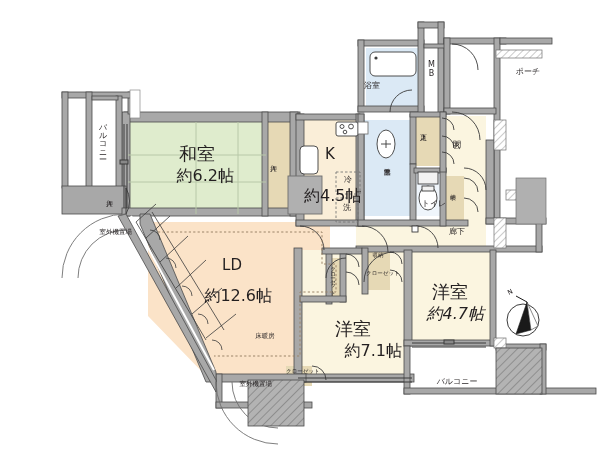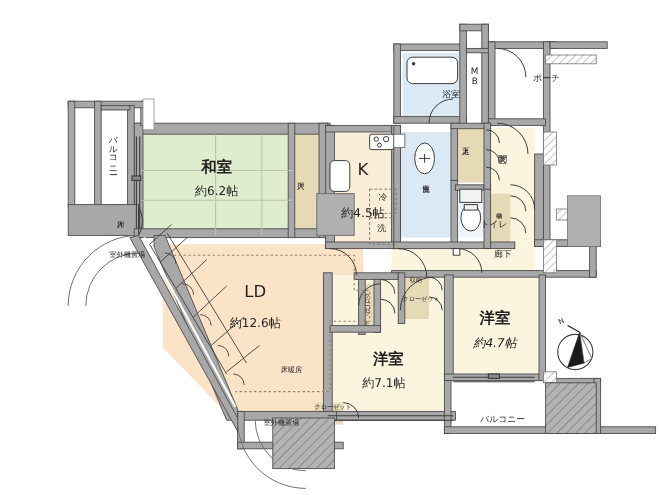--- a/index.html
+++ b/index.html
@@ -7,22 +7,22 @@
     width:600px;height:450px;
     background:#ffffff;
     font-family:"DejaVu Sans","Liberation Sans",sans-serif;
     overflow:hidden;
     position:relative;
   }
   #plan{position:absolute;left:0;top:0;width:600px;height:450px;}
   .lbl{position:absolute;color:#231f20;line-height:1.05;white-space:nowrap;}
   .vert{writing-mode:vertical-rl;text-orientation:upright;white-space:nowrap;line-height:1.0;}
   .ctr{text-align:center;}
-  .nm{font-size:14px;font-weight:bold;}
-  .sz{font-size:11px;}
+  .nm{font-size:18px;}
+  .sz{font-size:16px;text-align:right;}
   .sm{font-size:8px;}
   .xs{font-size:6.5px;}
   .tiny{font-size:5.5px;}
   .big{font-size:15px;}
 </style>
 </head>
 <body>
 
 <svg id="plan" viewBox="0 0 600 450" xmlns="http://www.w3.org/2000/svg">
 
@@ -295,34 +295,34 @@
   <div class="lbl nm ctr" style="left:160px;top:145px;width:74px;">和室</div>
   <div class="lbl sz ctr" style="left:160px;top:168px;width:74px;">約6.2帖</div>
 
   <div class="lbl big ctr" style="left:202px;top:258px;width:60px;">LD</div>
   <div class="lbl sz ctr" style="left:192px;top:288px;width:80px;">約12.6帖</div>
 
   <div class="lbl big ctr" style="left:316px;top:147px;width:28px;">K</div>
   <div class="lbl sz ctr" style="left:304px;top:188px;width:52px;">約4.5帖</div>
 
   <div class="lbl nm ctr" style="left:318px;top:320px;width:70px;">洋室</div>
-  <div class="lbl sz ctr" style="left:314px;top:343px;width:70px;">約7.1帖</div>
+  <div class="lbl sz ctr" style="left:332px;top:343px;width:70px;">約7.1帖</div>
 
   <div class="lbl nm ctr" style="left:418px;top:283px;width:64px;">洋室</div>
   <div class="lbl sz ctr" style="left:416px;top:306px;width:68px;font-style:italic;">約4.7帖</div>
 
-  <div class="lbl sm ctr" style="left:388px;top:82px;width:44px;">浴室</div>
+  <div class="lbl sm ctr" style="left:350px;top:82px;width:44px;">浴室</div>
   <div class="lbl xs ctr" style="left:374px;top:158px;width:26px;line-height:1.2;">
     <span class="vert">洗面室</span>
   </div>
-  <div class="lbl sm ctr" style="left:434px;top:200px;width:30px;">トイレ</div>
+  <div class="lbl sm ctr" style="left:419px;top:200px;width:30px;">トイレ</div>
   <div class="lbl sm" style="left:452px;top:128px;">
     <span class="vert">玄関</span>
   </div>
-  <div class="lbl sm ctr" style="left:439px;top:68px;width:44px;padding-left:36px;">ポーチ</div>
+  <div class="lbl sm ctr" style="left:470px;top:68px;width:44px;padding-left:36px;">ポーチ</div>
   <div class="lbl sm ctr" style="left:440px;top:228px;width:34px;text-align:center;">廊下</div>
   <div class="lbl sm ctr" style="left:422px;top:60px;width:18px;line-height:1.15;">
     <span class="vert">MB</span>
   </div>
 
   <div class="lbl xs" style="left:106px;top:190px;">
     <span class="vert">押入</span>
   </div>
   <div class="lbl xs" style="left:270px;top:155px;">
     <span class="vert">押入</span>

